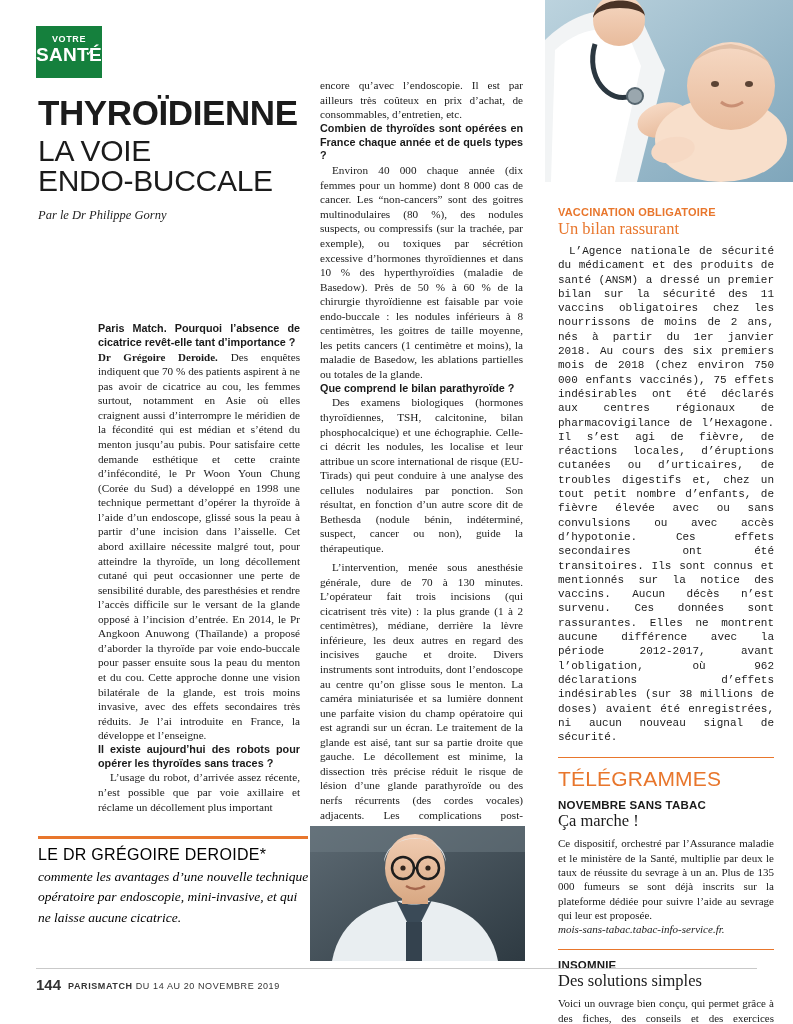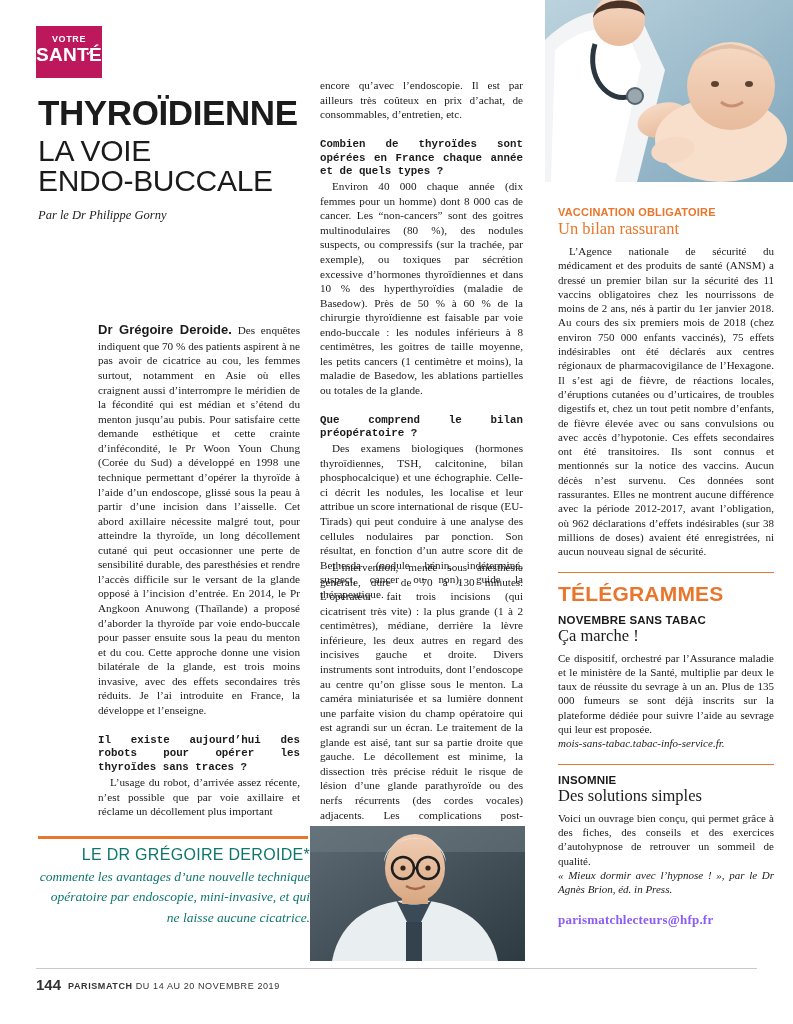--- a/index.html
+++ b/index.html
@@ -16,21 +16,21 @@
     overflow: hidden;
   }
 
   
   .badge {
     position: absolute;
     left: 36px;
     top: 26px;
     width: 66px;
     height: 52px;
-    background: #be185d;
+    background: #15803d;
     color: #ffffff;
     font-family: "Liberation Sans", sans-serif;
     text-align: center;
     line-height: 1.05;
   }
   .badge .b1 {
     display: block;
     font-size: 9px;
     letter-spacing: .6px;
     font-weight: bold;
@@ -87,32 +87,32 @@
   .col {
     position: absolute;
     font-size: 11.2px;
     line-height: 1.30;
     text-align: justify;
     color: #1a1a1a;
   }
   .col p { margin: 0 0 0 0; text-indent: 12px; }
   .col p.noind { text-indent: 0; }
   .col .q {
-    font-family: Liberation Mono, monospace;
+    font-family: Liberation Sans, sans-serif;
     font-weight: bold;
     font-size: 10.8px;
     line-height: 1.28;
     text-indent: 0;
-    margin-top: 16px;
+    margin-top: 0;
     display: block;
   }
   .col .lead {
-    font-family: Liberation Sans, sans-serif;
-    font-weight: bold;
-    font-size: 13px;
+    font-family: Liberation Serif, serif;
+    font-weight: bold;
+    font-size: 11px;
   }
 
   #col1 { left: 98px; top: 322px; width: 202px; }
   #col2 { left: 320px; top: 78px; width: 203px; }
   #col3 { left: 320px; top: 560px; width: 203px; }
 
   .caption-src {
     margin-top: 6px;
     font-style: italic;
     font-size: 10.4px;
@@ -147,31 +147,32 @@
     font-family: "Liberation Serif", serif;
     font-size: 16.5px;
     color: #e8762c;
     margin-top: 1px;
     margin-bottom: 5px;
   }
   .rail-body {
     font-size: 11px;
     line-height: 1.30;
     text-align: justify;
+    font-family: Liberation Mono, monospace;
   }
   .rail-body p { margin: 0; text-indent: 11px; }
 
   .rule {
     border: 0;
     border-top: 1px solid #e8762c;
     margin: 13px 0 9px 0;
   }
   .telegrammes {
     font-family: "Liberation Sans", sans-serif;
-    font-weight: bold;
+    font-weight: normal;
     font-size: 21px;
     color: #e8762c;
     letter-spacing: .2px;
     margin-bottom: 8px;
   }
   .tg-kicker {
     font-family: "Liberation Sans", sans-serif;
     font-weight: bold;
     font-size: 11.5px;
     color: #1b1b1b;
@@ -206,22 +207,22 @@
     top: 836px;
     width: 270px;
     height: 3px;
     background: #e8762c;
   }
   .promo {
     position: absolute;
     left: 38px;
     top: 846px;
     width: 272px;
-    text-align: right;
-    color: #0f766e;
+    text-align: left;
+    color: #000000;
   }
   .promo .p1 {
     font-family: "Liberation Sans", sans-serif;
     font-size: 16px;
     letter-spacing: .3px;
     display: block;
   }
   .promo .p2 {
     font-family: "Liberation Serif", serif;
     font-size: 13.5px;
@@ -282,30 +283,31 @@
 </div>
 
 <div class="headline">
   <span class="h-l2">THYROÏDIENNE</span>
   <span class="h-l3">LA VOIE</span>
   <span class="h-l4">ENDO-BUCCALE</span>
   <div class="byline">Par le Dr Philippe Gorny</div>
 </div>
 
 <div class="col" id="col1">
+  <span class="q">Paris Match. Pourquoi l’absence de cicatrice revêt-elle tant d’importance ?</span>
   <p class="noind"><span class="lead">Dr Grégoire Deroide.</span><span> Des enquêtes indiquent que 70 % des patients aspirent à ne pas avoir de cicatrice au cou, les femmes surtout, notamment en Asie où elles craignent aussi d’interrompre le méridien de la fécondité qui est médian et s’étend du menton jusqu’au pubis. Pour satisfaire cette demande esthétique et cette crainte d’infécondité, le Pr Woon Youn Chung (Corée du Sud) a développé en 1998 une technique permettant d’opérer la thyroïde à l’aide d’un endoscope, glissé sous la peau à partir d’une incision dans l’aisselle. Cet abord axillaire nécessite malgré tout, pour atteindre la thyroïde, un long décollement cutané qui peut occasionner une perte de sensibilité durable, des paresthésies et rendre l’accès difficile sur le versant de la glande opposé à l’incision d’entrée. En 2014, le Pr Angkoon Anuwong (Thaïlande) a proposé d’aborder la thyroïde par voie endo-buccale pour passer ensuite sous la peau du menton et du cou. Cette approche donne une vision bilatérale de la glande, est trois moins invasive, avec des effets secondaires très réduits. Je l’ai introduite en France, la développe et l’enseigne.</span></p>
   <span class="q">Il existe aujourd’hui des robots pour opérer les thyroïdes sans traces ?</span>
   <p>L’usage du robot, d’arrivée assez récente, n’est possible que par voie axillaire et réclame un décollement plus important</p>
 </div>
 
 <div class="col" id="col2">
   <p class="noind">encore qu’avec l’endoscopie. Il est par ailleurs très coûteux en prix d’achat, de consommables, d’entretien, etc.</p>
   <span class="q">Combien de thyroïdes sont opérées en France chaque année et de quels types ?</span>
   <p>Environ 40 000 chaque année (dix femmes pour un homme) dont 8 000 cas de cancer. Les “non-cancers” sont des goitres multinodulaires (80 %), des nodules suspects, ou compressifs (sur la trachée, par exemple), ou toxiques par sécrétion excessive d’hormones thyroïdiennes et dans 10 % des hyperthyroïdies (maladie de Basedow). Près de 50 % à 60 % de la chirurgie thyroïdienne est faisable par voie endo-buccale : les nodules inférieurs à 8 centimètres, les goitres de taille moyenne, les petits cancers (1 centimètre et moins), la maladie de Basedow, les ablations partielles ou totales de la glande.</p>
-  <span class="q">Que comprend le bilan préopératoire ?</span>
+  <span class="q">Que comprend le bilan parathyroïde ?</span>
   <p>Des examens biologiques (hormones thyroïdiennes, TSH, calcitonine, bilan phosphocalcique) et une échographie. Celle-ci décrit les nodules, les localise et leur attribue un score international de risque (EU-Tirads) qui peut conduire à une analyse des cellules nodulaires par ponction. Son résultat, en fonction d’un autre score dit de Bethesda (nodule bénin, indéterminé, suspect, cancer ou non), guide la thérapeutique.</p>
 </div>
 
 <div class="col" id="col3">
   <p>L’intervention, menée sous anesthésie générale, dure de 70 à 130 minutes. L’opérateur fait trois incisions (qui cicatrisent très vite) : la plus grande (1 à 2 centimètres), médiane, derrière la lèvre inférieure, les deux autres en regard des incisives gauche et droite. Divers instruments sont introduits, dont l’endoscope au centre qu’on glisse sous le menton. La caméra miniaturisée et sa lumière donnent une parfaite vision du champ opératoire qui est agrandi sur un écran. Le traitement de la glande est aisé, tant sur sa partie droite que gauche. Le décollement est minime, la dissection très précise réduit le risque de lésion d’une glande parathyroïde ou des nerfs récurrents (des cordes vocales) adjacents. Les complications post-opératoires sont rares et transitoires. Le protocole est ambulatoire quand la chirurgie est partielle, avec une nuit d’hospitalisation quand toute la glande est enlevée.</p>
   <p class="caption-src">* Chirurgie de la thyroïde, Hôpital franco-britannique, Levallois-Perret (92).</p>
 </div>
 
 <div class="photo-top">
   <svg width="248" height="182" viewBox="0 0 248 182" aria-hidden="true">

